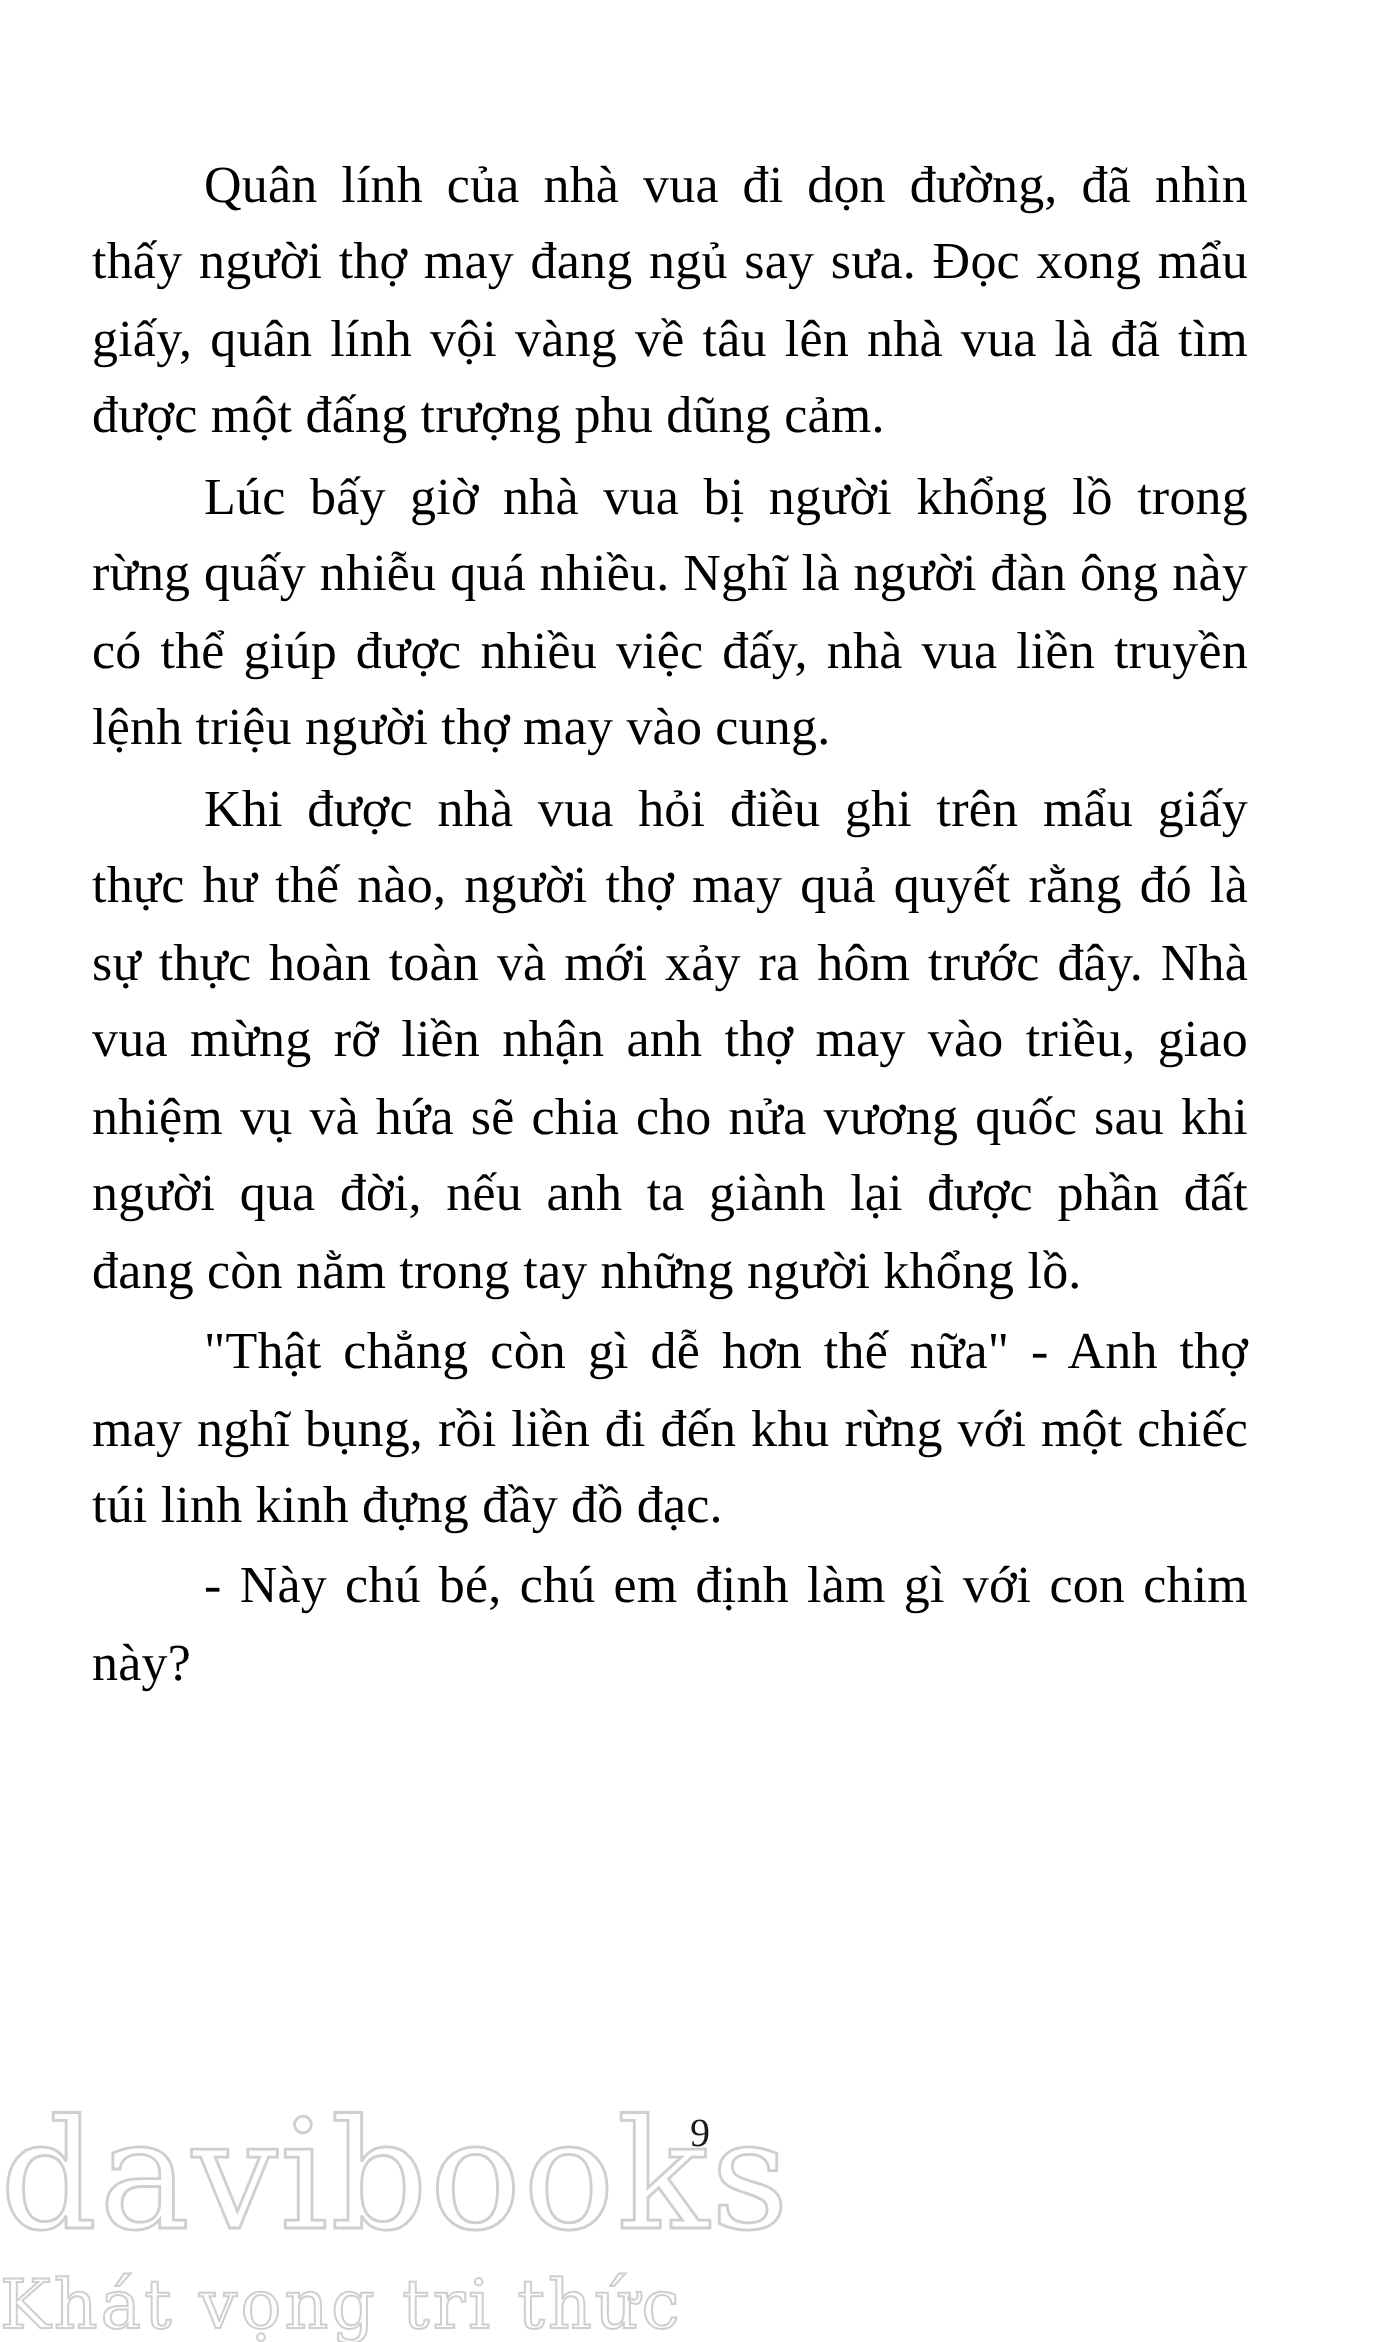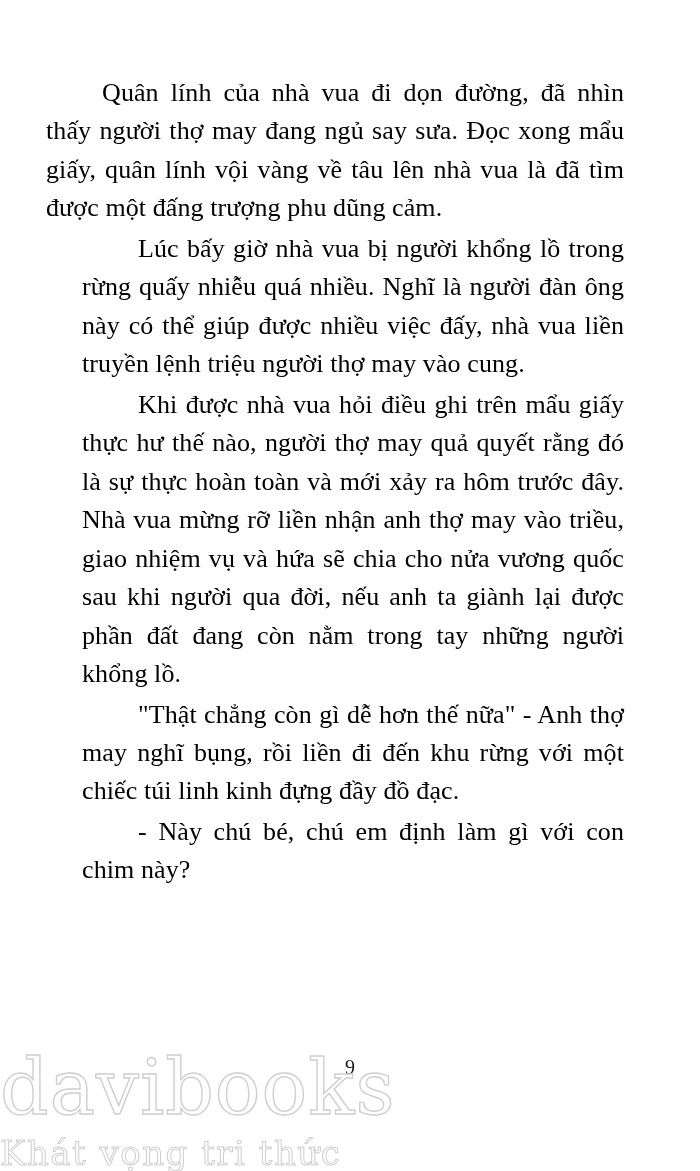--- a/index.html
+++ b/index.html
@@ -31,21 +31,20 @@
     text-indent: 56px;
     text-align: justify;
     font-size: 26px;
     line-height: 1.48;
     letter-spacing: 0.1px;
     font-family: "Liberation Serif", serif;
     color: #000000;
   }
   .para + .para {
     margin-top: 2px;
-    margin-left: 36px;
   }
   .page-number {
     position: absolute;
     left: 0;
     right: 0;
     top: 1056px;
     text-align: center;
     font-size: 20px;
     font-family: "Liberation Serif", serif;
     color: #1a1a1a;

